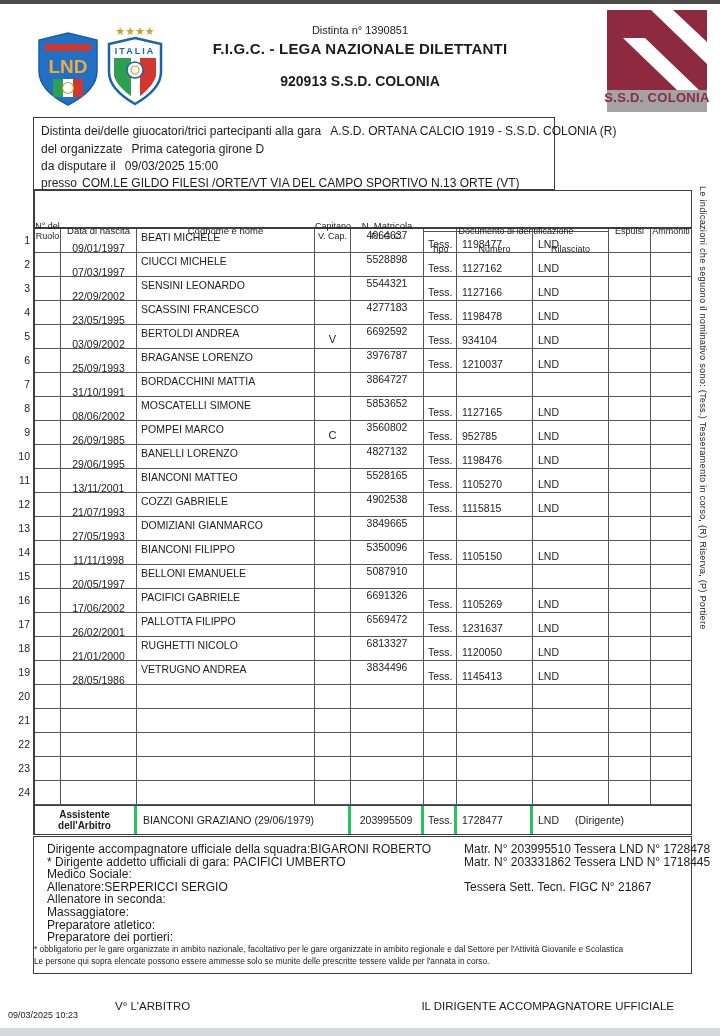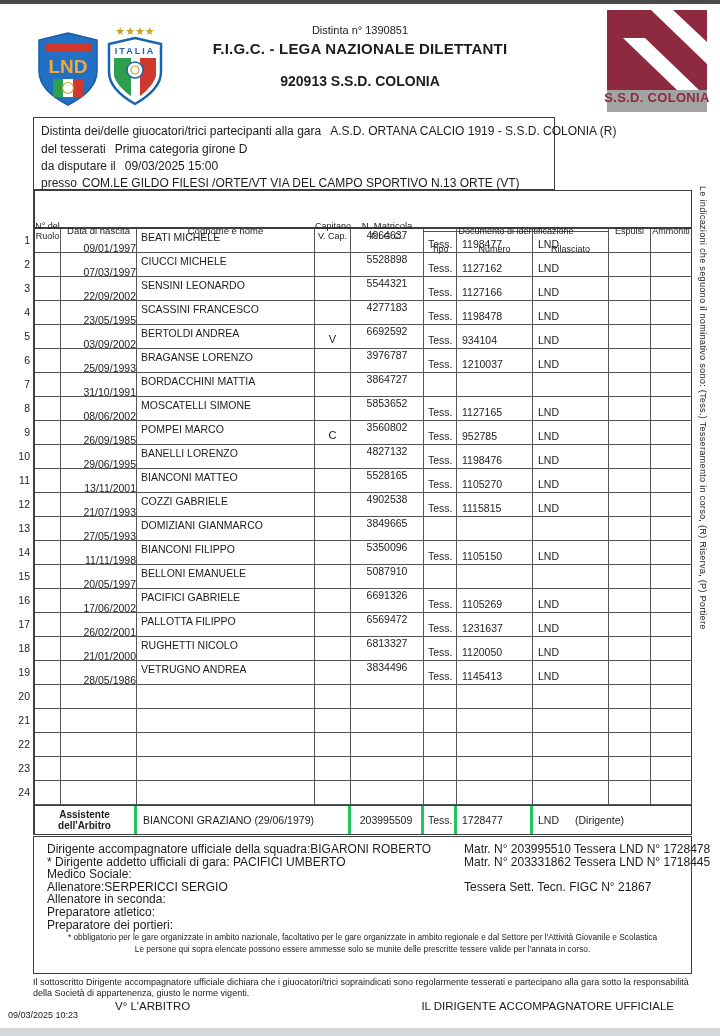--- a/index.html
+++ b/index.html
@@ -44,21 +44,21 @@
       display:flex;flex-direction:column;justify-content:center;line-height:10px;box-sizing:border-box;margin-top:40px;}
   .hc.tall{grid-row:1/3;}
   .hc.last{border-right:none;}
   .hc-doc{grid-column:6/9;grid-row:1;border-bottom:1px solid #555;}
   .hc-sub{grid-row:2;}
   .tbody{grid-auto-rows:24px;}
   .c{border-right:1px solid #565656;border-bottom:1px solid #565656;box-sizing:border-box;
      font-size:10.5px;overflow:hidden;white-space:nowrap;}
   .c.last{border-right:none;}
   .c-name{padding:2px 0 0 4px;font-size:10.5px;}
-  .c-dob{text-align:right;padding-top:13px;}
+  .c-dob{text-align:center;padding-top:13px;}
   .c-cap{text-align:center;padding-top:8px;font-size:11px;}
   .c-matr{text-align:center;}
   .c-tipo{padding:9px 0 0 4px;}
   .c-num{padding:9px 0 8px 5px;}
   .c-ril{padding:9px 0 0 5px;}
   .arow{grid-auto-rows:28px;border-top:1px solid #3e3e3e;}
   .ac{display:flex;align-items:center;border-right:3px solid #22c55e;box-sizing:border-box;font-size:10.5px;}
   .ac.last{border-right:none;}
   .a-label{grid-column:1/3;justify-content:center;text-align:center;font-weight:bold;font-size:10px;line-height:11px;}
   .a-name{grid-column:3/5;padding-left:6px;}
@@ -69,21 +69,21 @@
 
   
   .off-box{position:absolute;left:33px;top:836px;width:659px;height:138px;border:1.5px solid #3e3e3e;
            box-sizing:border-box;padding-top:5px;}
   .off-line{position:relative;height:12.6px;font-size:12px;white-space:nowrap;text-align:right;}
   .off-left{position:absolute;left:13px;top:0;}
   .off-right{position:absolute;left:430px;top:0;}
   .note-row{position:relative;margin:7px 14px 0 14px;display:flex;align-items:baseline;font-size:10.5px;}
   .note-label{margin-right:6px;}
   .note-dots{flex:1;border-bottom:1.5px dotted #777;height:9px;}
-  .footnote{text-align:center;font-size:8.3px;color:#222;margin-top:2.5px;line-height:9.5px;}
+  .footnote{text-align:left;font-size:8.3px;color:#222;margin-top:2.5px;line-height:9.5px;}
 
   
   .declaration{position:absolute;left:33px;top:977px;width:662px;font-size:9px;line-height:10.5px;color:#1c1c1c;}
   .sign-row{position:absolute;left:33px;top:1000px;width:659px;display:flex;justify-content:space-between;
             font-size:11.5px;}
   .sign-left{margin-left:82px;}
   .sign-right{margin-right:18px;}
   .timestamp{position:absolute;left:8px;top:1010px;font-size:9px;color:#222;}
 
   
@@ -136,21 +136,21 @@
     <div class="colonia-band">
       <span>S.S.D. COLONIA</span>
     </div>
   </div>
 
   <div class="info-box">
     <div class="info-line il1">
       <span class="lbl">Distinta dei/delle giuocatori/trici partecipanti alla gara</span><span class="val">A.S.D. ORTANA CALCIO 1919 - S.S.D. COLONIA (R)</span>
     </div>
     <div class="info-line il2">
-      <span class="lbl">del tesserati</span><span class="val">Prima categoria girone D</span>
+      <span class="lbl">del organizzate</span><span class="val">Prima categoria girone D</span>
     </div>
     <div class="info-line il3">
       <span class="lbl">da disputare il</span><span class="val">09/03/2025 15:00</span>
     </div>
     <div class="info-line il4">
       <span class="lbl">presso</span><span class="val">COM.LE GILDO FILESI /ORTE/VT VIA DEL CAMPO SPORTIVO N.13 ORTE (VT)</span>
     </div>
   </div>
 
   <div class="row-numbers">
@@ -542,33 +542,36 @@
   </div>
         <div class="off-line">
     <span class="off-left">Allenatore:SERPERICCI SERGIO</span>
     <span class="off-right">Tessera Sett. Tecn. FIGC N° 21867</span>
   </div>
         <div class="off-line">
     <span class="off-left">Allenatore in seconda:</span>
     <span class="off-right"></span>
   </div>
         <div class="off-line">
+    <span class="off-left">Massaggiatore:</span>
+    <span class="off-right"></span>
+  </div>
+        <div class="off-line">
     <span class="off-left">Preparatore atletico:</span>
     <span class="off-right"></span>
   </div>
         <div class="off-line">
     <span class="off-left">Preparatore dei portieri:</span>
     <span class="off-right"></span>
   </div>
       </div>
     <div class="footnote">* obbligatorio per le gare organizzate in ambito nazionale, facoltativo per le gare organizzate in ambito regionale e dal Settore per l'Attività Giovanile e Scolastica</div>
     <div class="footnote">Le persone qui sopra elencate possono essere ammesse solo se munite delle prescritte tessere valide per l'annata in corso.</div>
   </div>
 
-  <div class="declaration">Il sottoscritto Dirigente accompagnatore ufficiale dichiara che i giuocatori/trici sopraindicati sono regolarmente tesserati e partecipano alla gara sotto la responsabilità della Società di appartenenza, giusto le norme vigenti.</div>
   <div class="sign-row">
     <span class="sign-left">V° L'ARBITRO</span>
     <span class="sign-right">IL DIRIGENTE ACCOMPAGNATORE UFFICIALE</span>
   </div>
   <div class="timestamp">09/03/2025 10:23</div>
 
   <div class="side-note">Le indicazioni che seguono il nominativo sono: (Tess.) Tesseramento in corso, (R) Riserva, (P) Portiere</div>
 
   <div class="edge-bottom"></div>
 </div>

